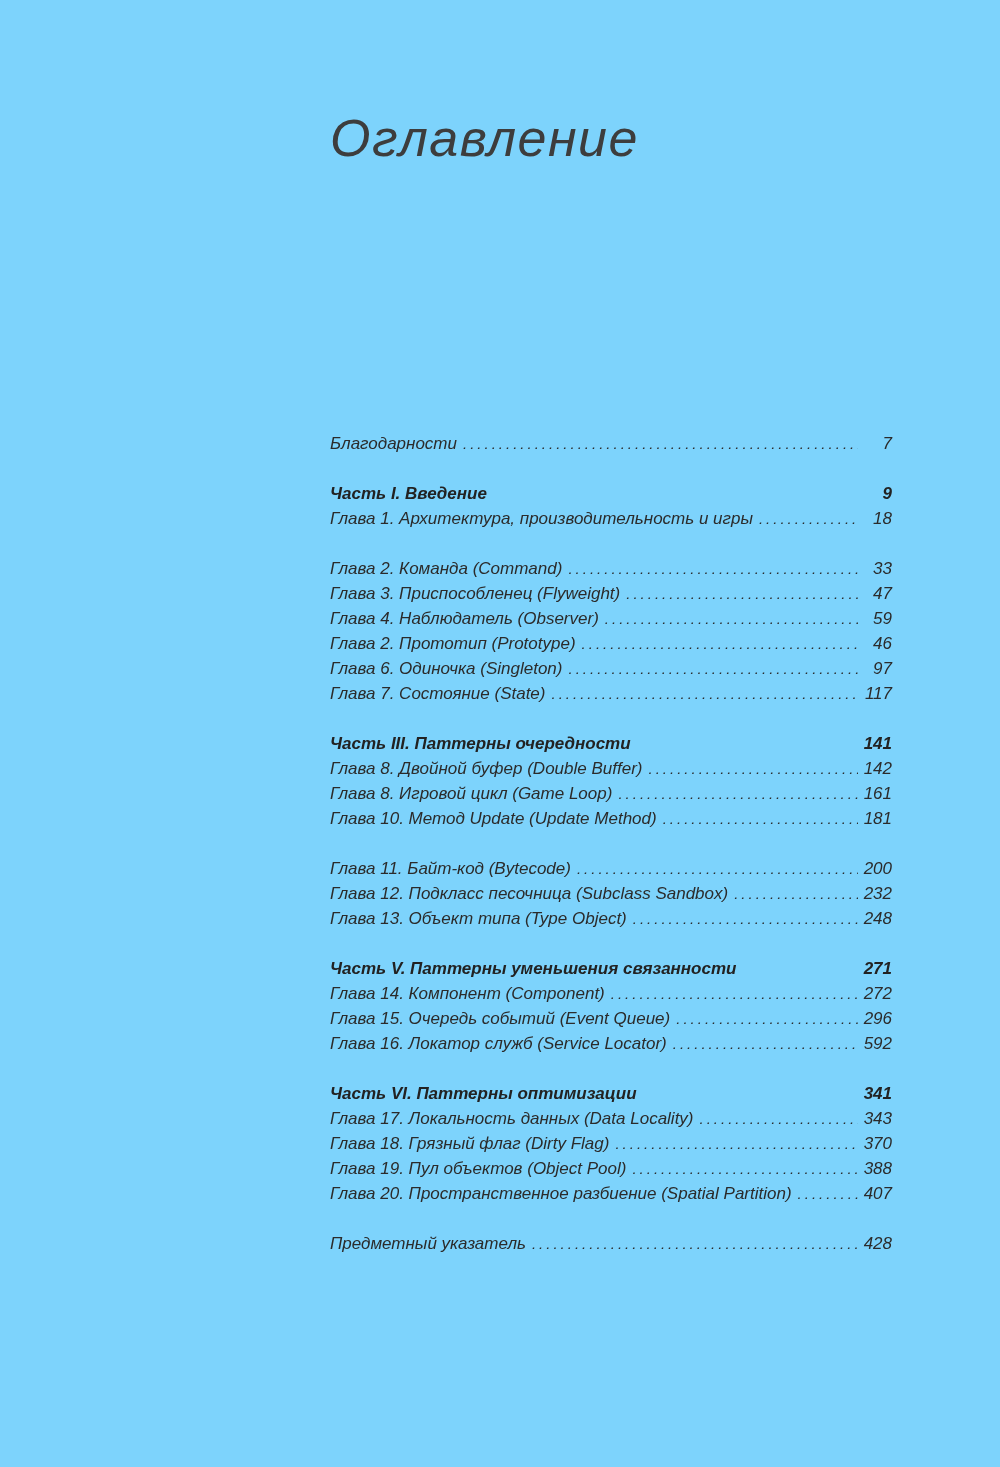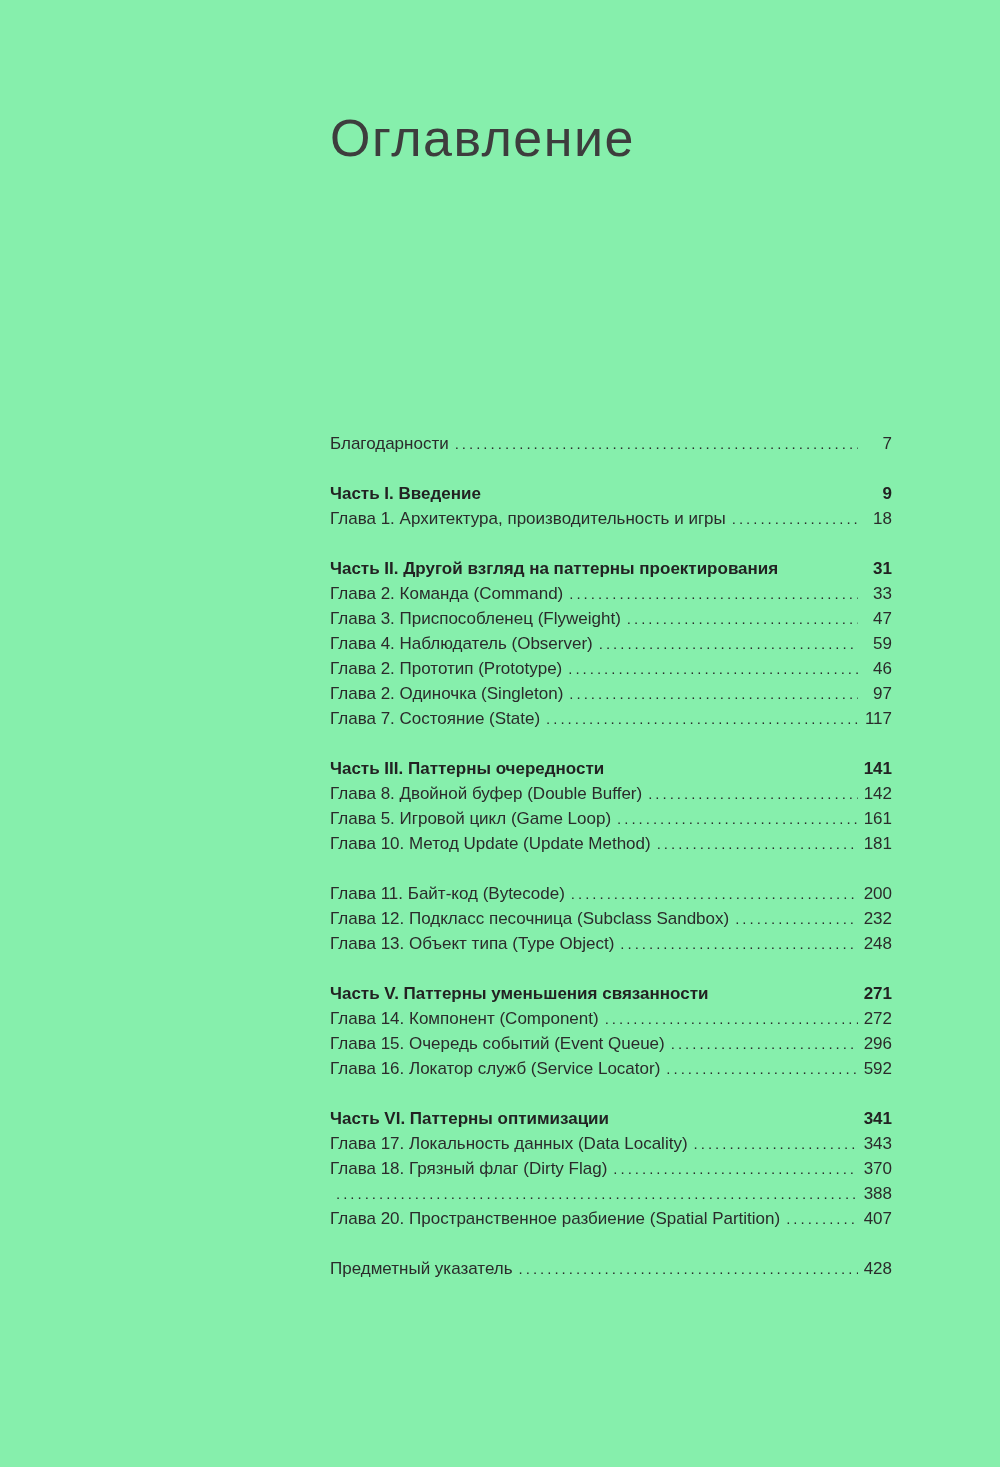--- a/index.html
+++ b/index.html
@@ -11,21 +11,22 @@
     width: 1000px;
     height: 1467px;
     font-family: "Liberation Sans", sans-serif;
     color: #2b2b2b;
     position: relative;
     overflow: hidden;
   }
   .page {
     position: absolute;
     inset: 0;
-    background: #86efac;
+    background: #7dd3fc;
+    font-style: italic;
   }
   .title {
     position: absolute;
     left: 330px;
     top: 108px;
     margin: 0;
     font-size: 52px;
     font-weight: 300;
     color: #3d3d3d;
     letter-spacing: 1.5px;
@@ -91,25 +92,20 @@
           <span class="leader"></span>
           <span class="toc-page">9</span>
         </div>
         <div class="toc-row">
           <span class="toc-label">Глава 1. Архитектура, производительность и игры</span>
           <span class="leader">........................................................................................................................</span>
           <span class="toc-page">18</span>
         </div>
       </div>
       <div class="toc-group">
-        <div class="toc-row bold">
-          <span class="toc-label">Часть II. Другой взгляд на паттерны проектирования</span>
-          <span class="leader"></span>
-          <span class="toc-page">31</span>
-        </div>
         <div class="toc-row">
           <span class="toc-label">Глава 2. Команда (Command)</span>
           <span class="leader">........................................................................................................................</span>
           <span class="toc-page">33</span>
         </div>
         <div class="toc-row">
           <span class="toc-label">Глава 3. Приспособленец (Flyweight)</span>
           <span class="leader">........................................................................................................................</span>
           <span class="toc-page">47</span>
         </div>
@@ -117,21 +113,21 @@
           <span class="toc-label">Глава 4. Наблюдатель (Observer)</span>
           <span class="leader">........................................................................................................................</span>
           <span class="toc-page">59</span>
         </div>
         <div class="toc-row">
           <span class="toc-label">Глава 2. Прототип (Prototype)</span>
           <span class="leader">........................................................................................................................</span>
           <span class="toc-page">46</span>
         </div>
         <div class="toc-row">
-          <span class="toc-label">Глава 2. Одиночка (Singleton)</span>
+          <span class="toc-label">Глава 6. Одиночка (Singleton)</span>
           <span class="leader">........................................................................................................................</span>
           <span class="toc-page">97</span>
         </div>
         <div class="toc-row">
           <span class="toc-label">Глава 7. Состояние (State)</span>
           <span class="leader">........................................................................................................................</span>
           <span class="toc-page">117</span>
         </div>
       </div>
       <div class="toc-group">
@@ -139,21 +135,21 @@
           <span class="toc-label">Часть III. Паттерны очередности</span>
           <span class="leader"></span>
           <span class="toc-page">141</span>
         </div>
         <div class="toc-row">
           <span class="toc-label">Глава 8. Двойной буфер (Double Buffer)</span>
           <span class="leader">........................................................................................................................</span>
           <span class="toc-page">142</span>
         </div>
         <div class="toc-row">
-          <span class="toc-label">Глава 5. Игровой цикл (Game Loop)</span>
+          <span class="toc-label">Глава 8. Игровой цикл (Game Loop)</span>
           <span class="leader">........................................................................................................................</span>
           <span class="toc-page">161</span>
         </div>
         <div class="toc-row">
           <span class="toc-label">Глава 10. Метод Update (Update Method)</span>
           <span class="leader">........................................................................................................................</span>
           <span class="toc-page">181</span>
         </div>
       </div>
       <div class="toc-group">
@@ -205,20 +201,21 @@
           <span class="toc-label">Глава 17. Локальность данных (Data Locality)</span>
           <span class="leader">........................................................................................................................</span>
           <span class="toc-page">343</span>
         </div>
         <div class="toc-row">
           <span class="toc-label">Глава 18. Грязный флаг (Dirty Flag)</span>
           <span class="leader">........................................................................................................................</span>
           <span class="toc-page">370</span>
         </div>
         <div class="toc-row">
+          <span class="toc-label">Глава 19. Пул объектов (Object Pool)</span>
           <span class="leader">........................................................................................................................</span>
           <span class="toc-page">388</span>
         </div>
         <div class="toc-row">
           <span class="toc-label">Глава 20. Пространственное разбиение (Spatial Partition)</span>
           <span class="leader">........................................................................................................................</span>
           <span class="toc-page">407</span>
         </div>
       </div>
       <div class="toc-group">

